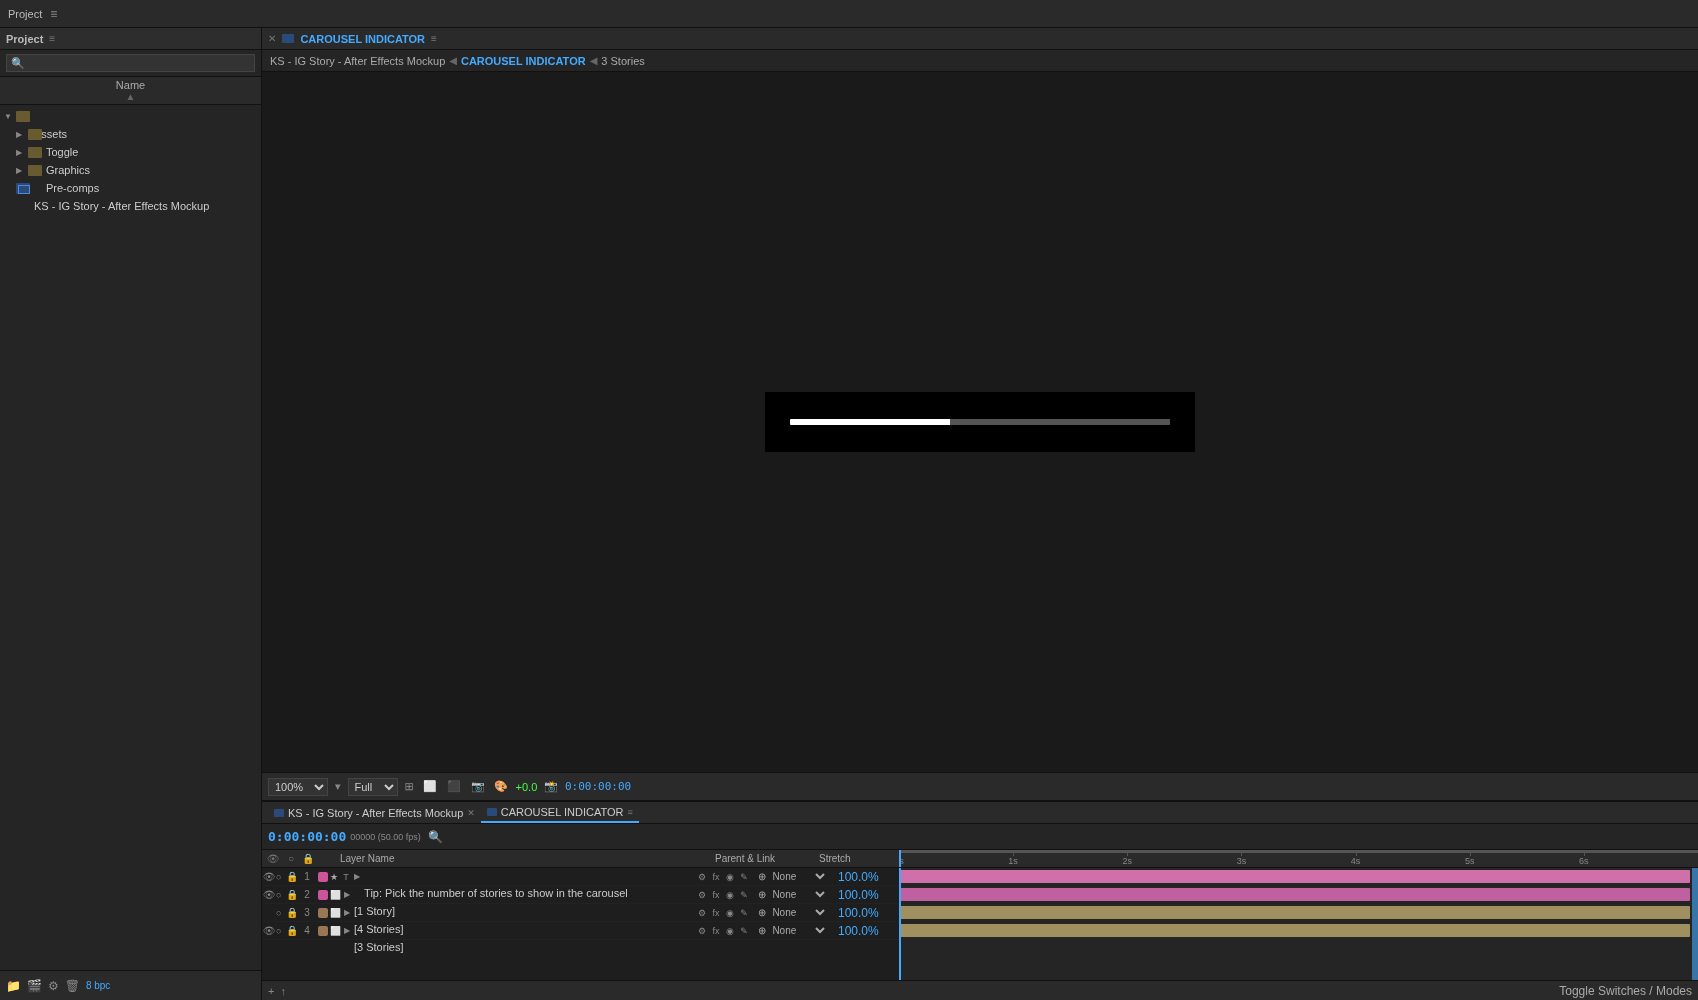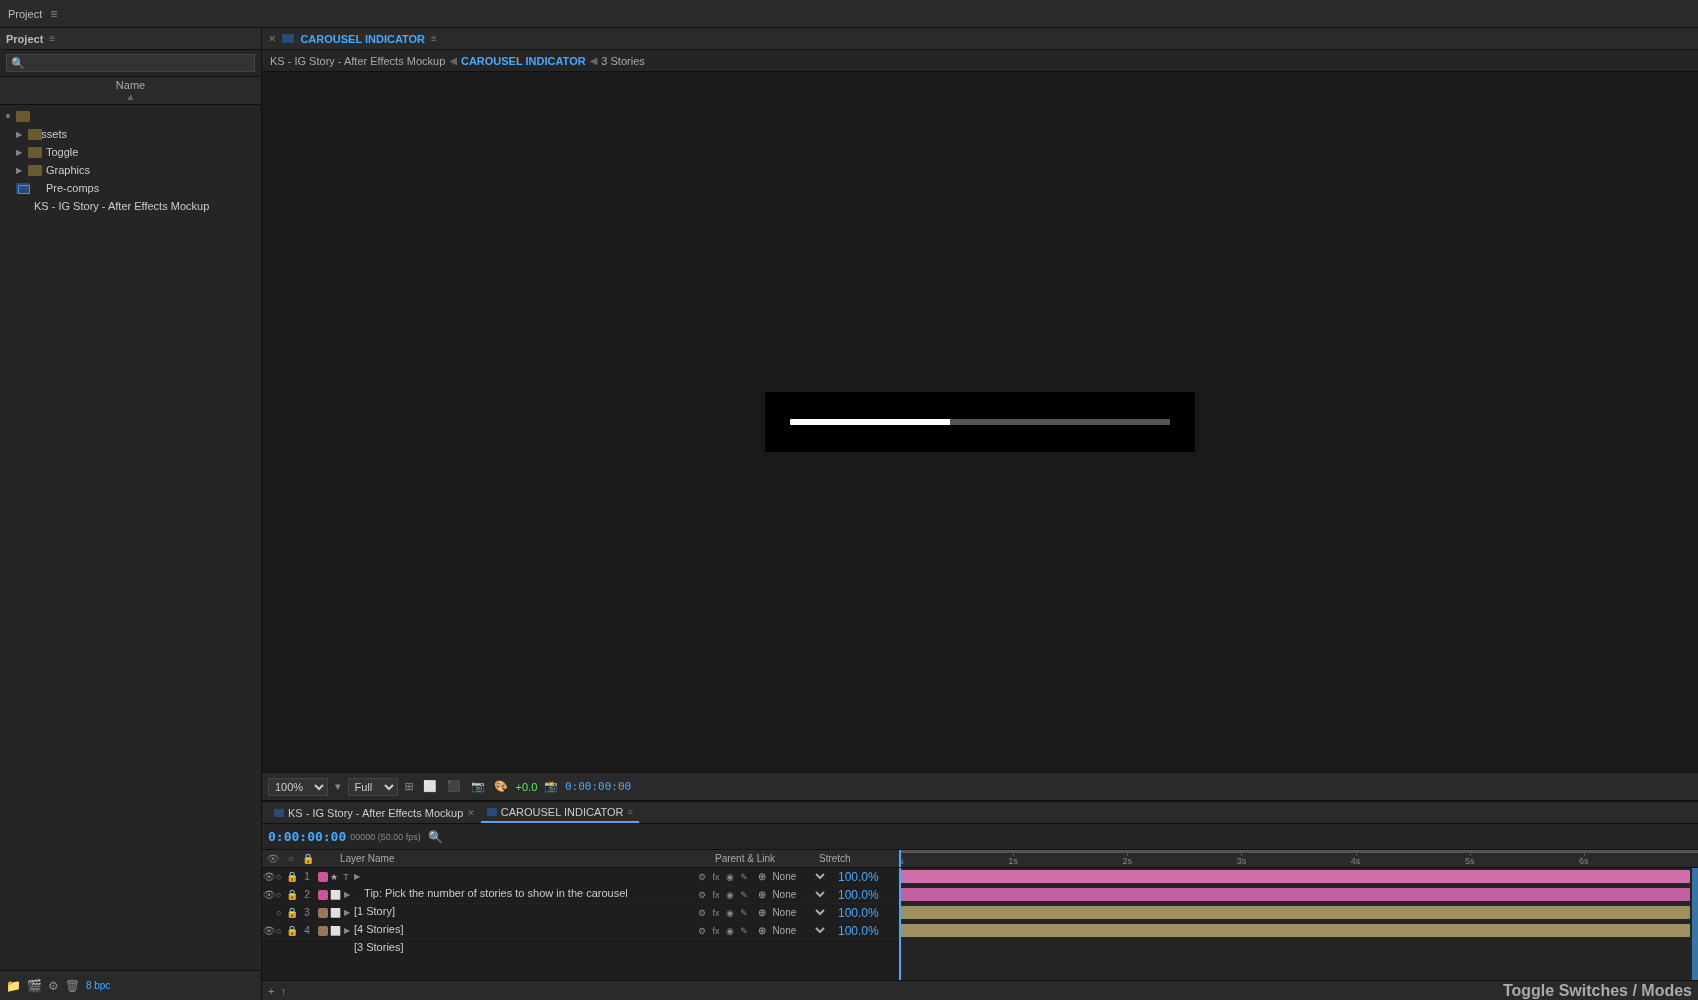--- a/index.html
+++ b/index.html
@@ -598,24 +598,23 @@
       align-items: center;
       padding: 0 6px;
       gap: 6px;
     }
     .tl-bottom-btn {
       color: #888;
       font-size: 11px;
       cursor: pointer;
     }
     .tl-bottom-label {
-      font-size: 16px;
+      font-size: 12px;
       color: #aaa;
       margin-left: auto;
-      font-weight: bold;
     }
   </style>
 </head>
 <body>
 
 <div class="top-bar">
   <span class="top-bar-title">Project</span>
   <span class="top-bar-menu-icon">≡</span>
 </div>
 

